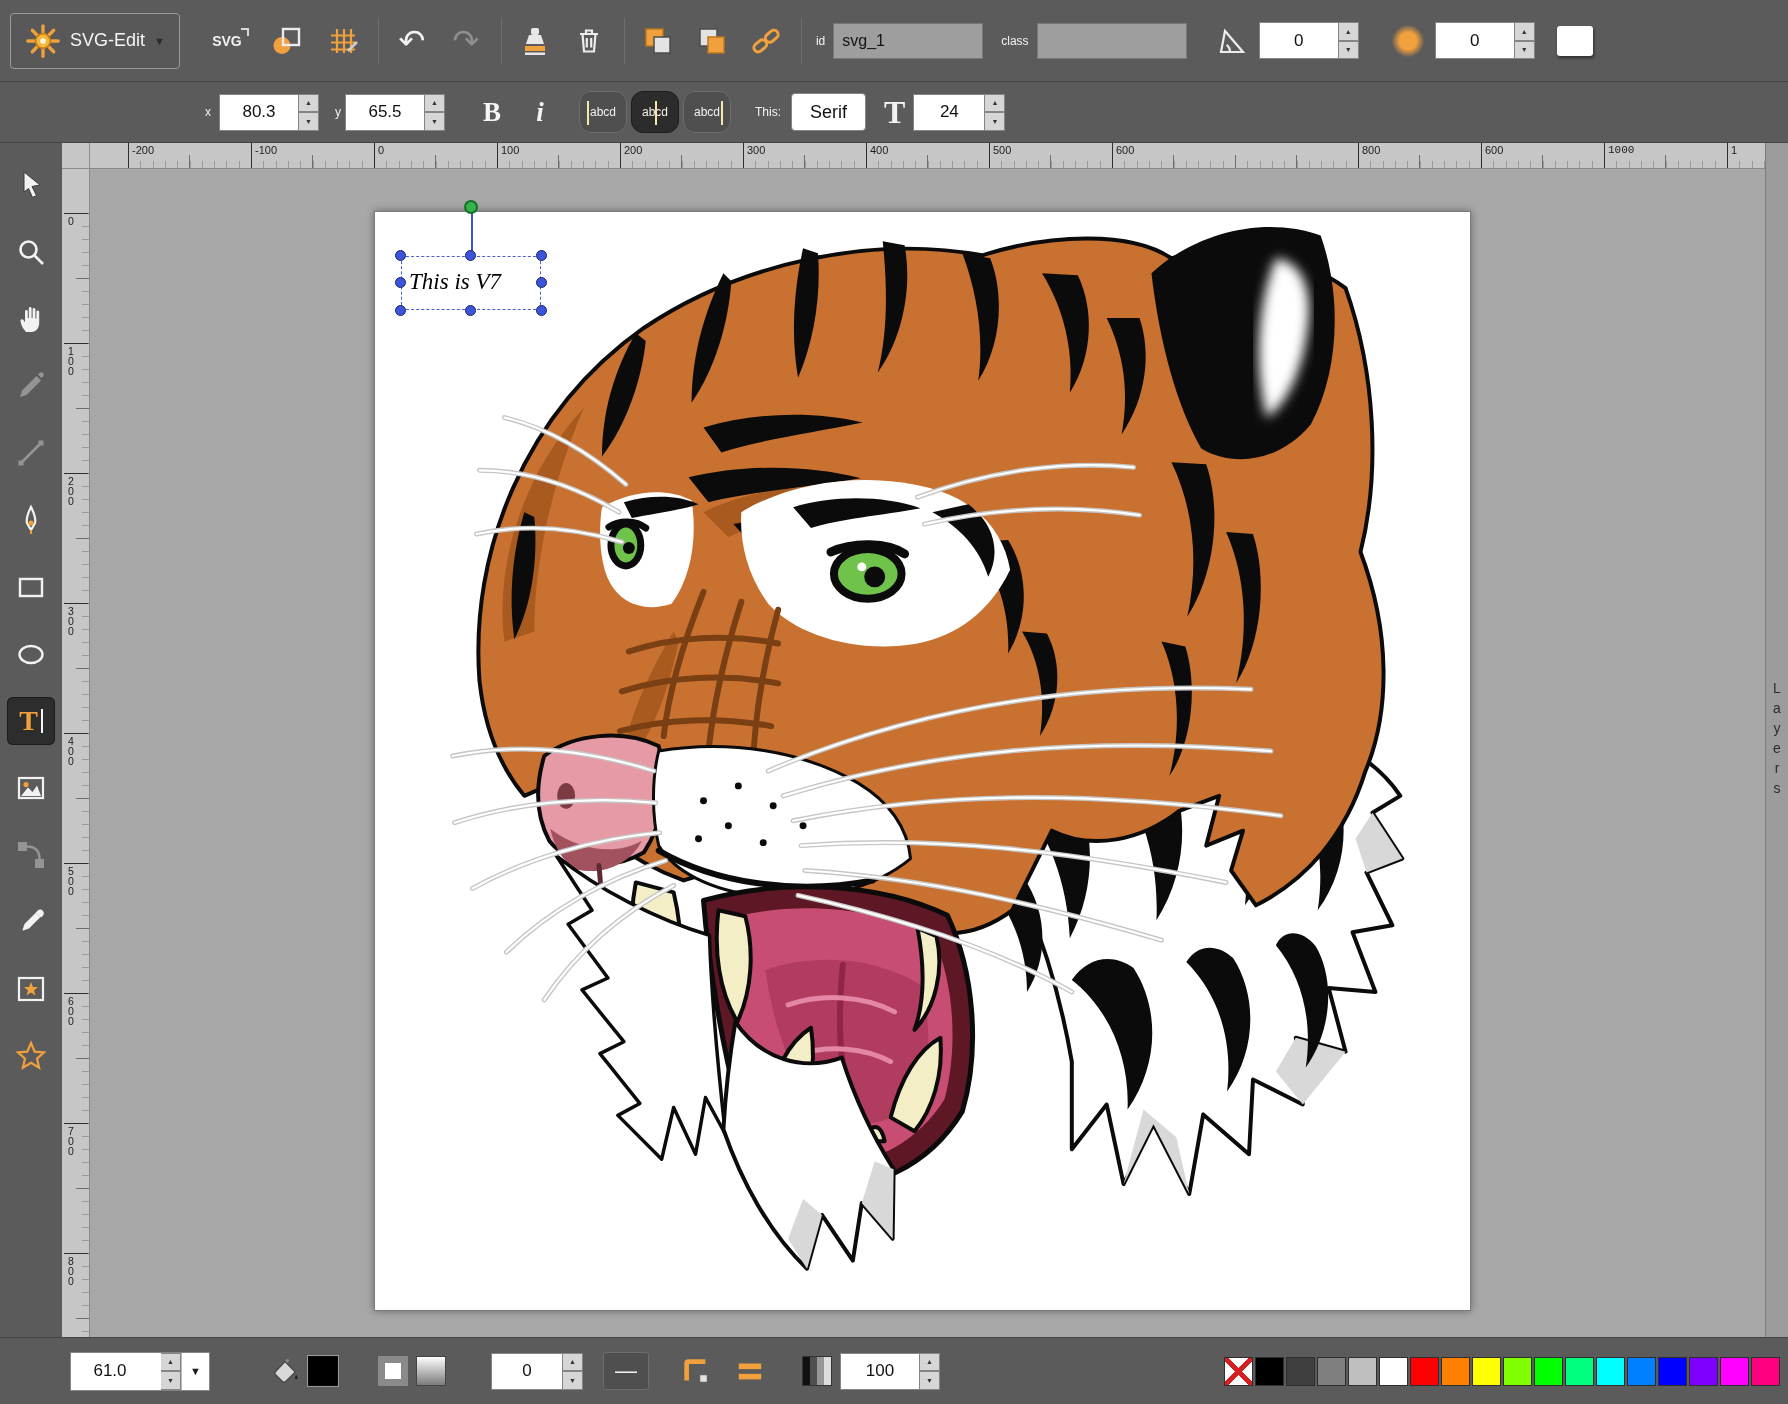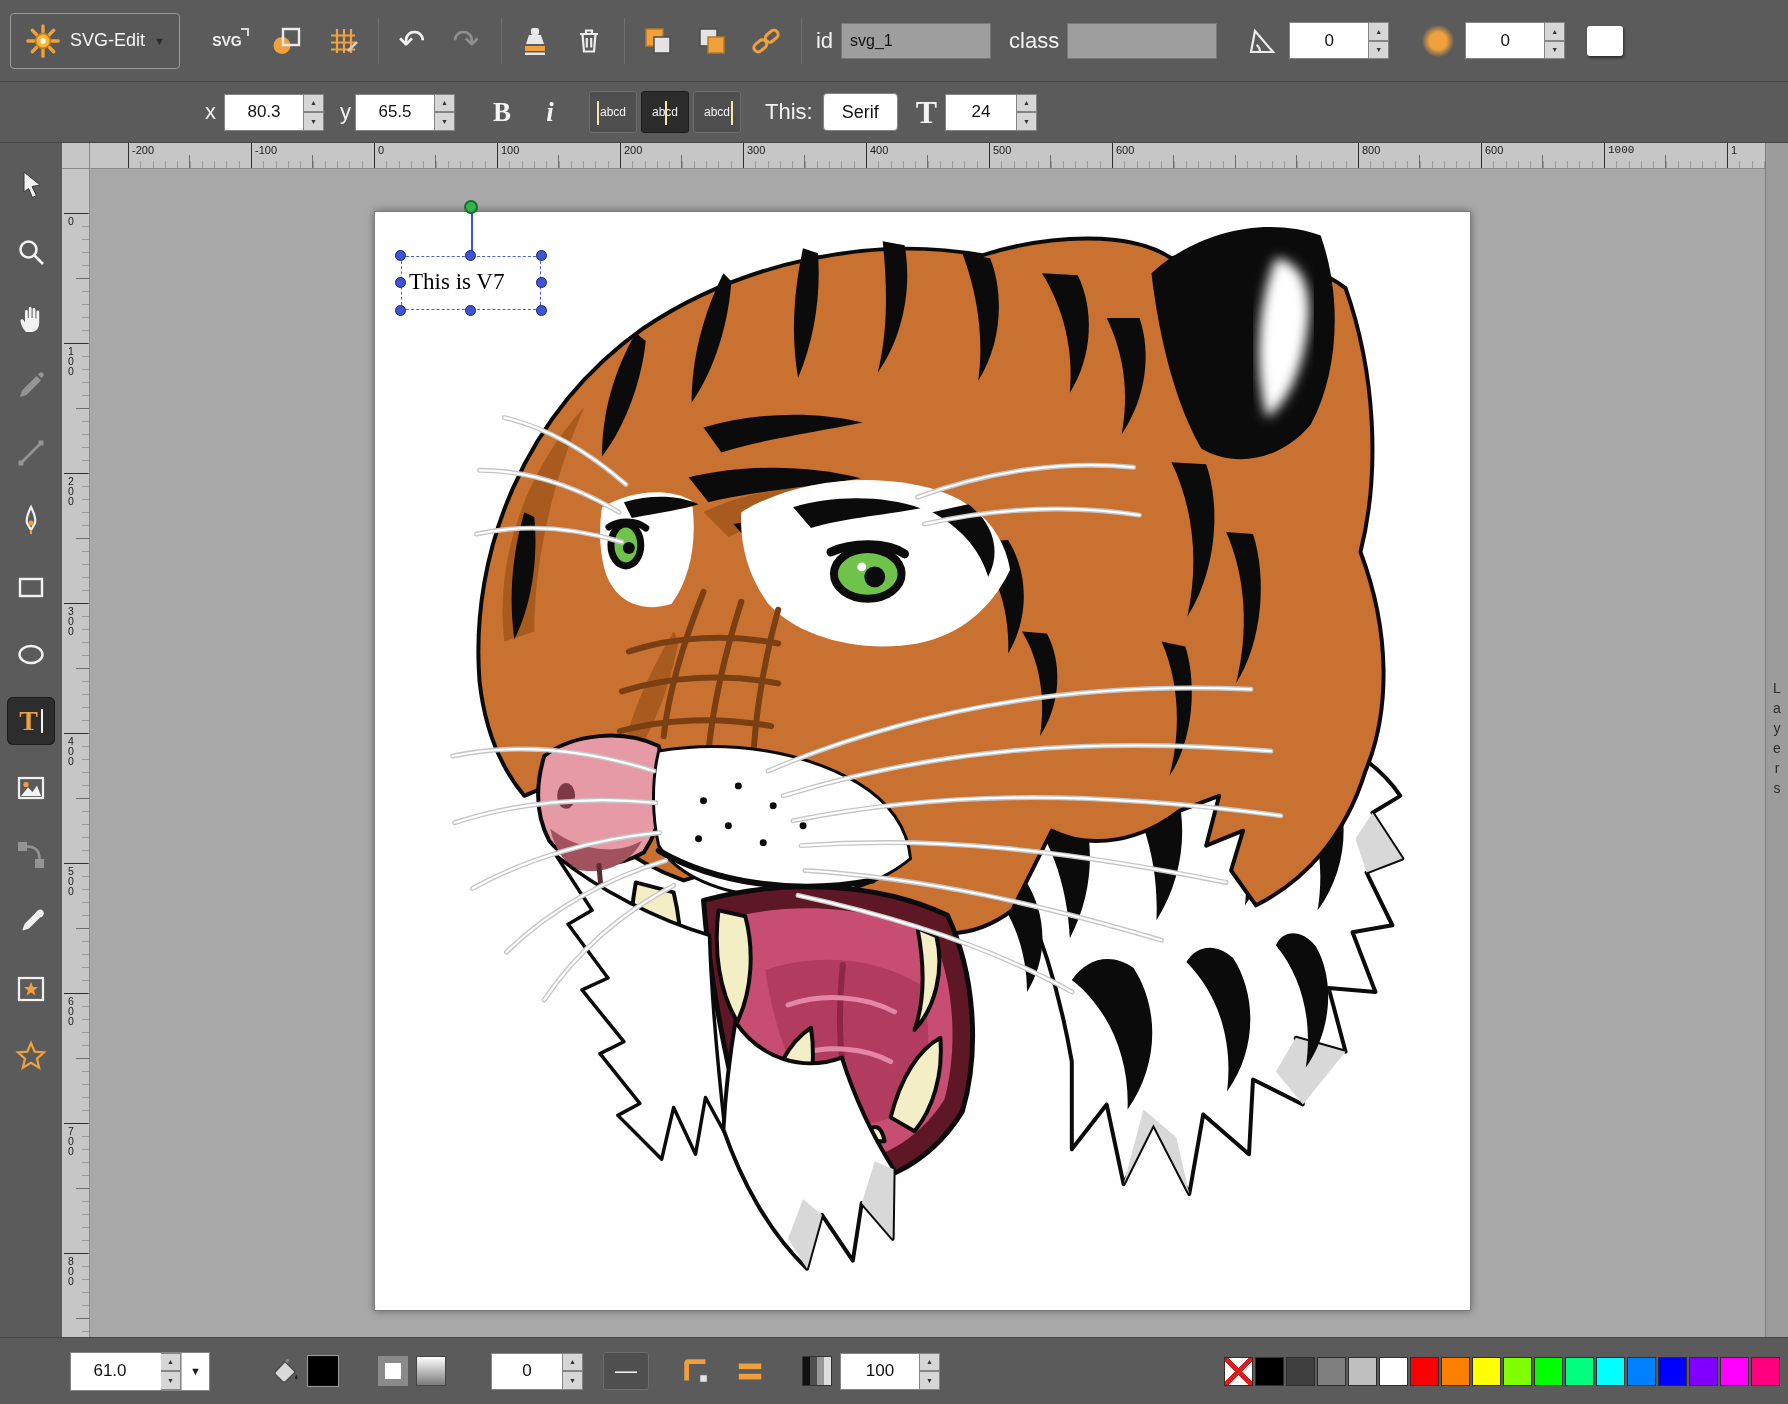--- a/index.html
+++ b/index.html
@@ -6,21 +6,21 @@
   html,body{width:1788px;height:1404px;}
   body{font-family:"Liberation Sans",sans-serif;background:#a8a8a8;position:relative;overflow:hidden;}
 
   
   .topbar{position:absolute;left:0;top:0;width:1788px;height:82px;background:#5b5b5b;border-bottom:1px solid #454545;display:flex;align-items:center;padding:0 10px;}
   .ctxbar{position:absolute;left:0;top:82px;width:1788px;height:61px;background:#5b5b5b;border-bottom:1px solid #454545;display:flex;align-items:center;padding-left:205px;}
   .leftbar{position:absolute;left:0;top:143px;width:62px;height:1194px;background:#5b5b5b;display:flex;flex-direction:column;align-items:center;padding-top:18px;gap:19px;}
   .bottombar{position:absolute;left:0;top:1337px;width:1788px;height:67px;background:#5b5b5b;border-top:1px solid #454545;display:flex;align-items:center;}
 
   .sep{width:1px;height:46px;background:#474747;border-right:1px solid #6e6e6e;margin-left:12px;}
-  .bar-lbl{color:#f2f2f2;font-size:22px;}
+  .bar-lbl{color:#f2f2f2;font-size:12px;}
 
   
   .menu-btn{display:flex;align-items:center;gap:9px;border:1px solid #9a9a9a;border-radius:4px;height:56px;padding:0 14px;color:#f5f5f5;font-size:18px;cursor:pointer;background:#585858;}
   .menu-btn .caret{font-size:11px;color:#2b2b2b;}
   .logo{width:36px;height:36px;}
 
   .tbtn{width:46px;height:46px;display:flex;align-items:center;justify-content:center;border-radius:4px;cursor:pointer;flex:none;}
   .tbtn svg{width:34px;height:34px;display:block;}
   .white-glyph{font-size:32px;color:#f2f2f2;line-height:1;}
   .gray-glyph{font-size:32px;color:#8f8f8f;line-height:1;}
@@ -34,21 +34,21 @@
   .spinner{display:flex;flex-direction:column;width:20px;height:37px;}
   .spinner button{flex:1;font-size:7px;line-height:5px;background:#d6d6d6;border:1px solid #858585;border-left:none;color:#333;padding:0;cursor:pointer;}
 
   .blur-icon{width:32px;height:32px;background:radial-gradient(circle,#f0a03c 0 38%,rgba(240,160,60,0) 72%);}
   .bg-swatch{width:36px;height:30px;background:#fff;border-radius:3px;box-shadow:1px 2px 3px rgba(0,0,0,.5);}
 
   
   .style-btn{background:transparent;border:none;color:#f5f5f5;width:42px;height:42px;cursor:pointer;}
   .bold-b{font-family:"Liberation Serif",serif;font-weight:bold;font-size:27px;}
   .italic-i{font-family:"Liberation Serif",serif;font-style:italic;font-weight:bold;font-size:27px;}
-  .anchor{position:relative;width:48px;height:42px;background:#4f4f4f;border:1px solid #6d6d6d;border-radius:3px;color:#f0f0f0;font-size:12px;display:flex;align-items:center;justify-content:center;cursor:pointer;}
+  .anchor{position:relative;width:48px;height:42px;background:#4f4f4f;border:1px solid #6d6d6d;border-radius:12px;color:#f0f0f0;font-size:12px;display:flex;align-items:center;justify-content:center;cursor:pointer;}
   .anchor.sel{background:#2c2c2c;border-color:#1d1d1d;}
   .anchor .bar{position:absolute;top:9px;width:2px;height:24px;background:#f6e6a8;}
   .a-start .bar{left:7px;} .a-mid .bar{left:50%;} .a-end .bar{right:7px;}
   .font-btn{background:#fff;color:#111;border:1px solid #858585;border-radius:4px;height:38px;padding:0 18px;font-size:18px;cursor:pointer;}
   .size-glyph{font-family:"Liberation Serif",serif;font-weight:bold;font-size:32px;color:#f2f2f2;}
 
   
   .tool{width:48px;height:48px;border-radius:6px;display:flex;align-items:center;justify-content:center;cursor:pointer;flex:none;}
   .tool svg{width:32px;height:32px;display:block;}
   .tool.sel{background:#2d2d2d;box-shadow:inset 0 0 0 1px #1c1c1c;}
@@ -66,21 +66,21 @@
   .h-labels,.v-labels{position:absolute;inset:0;}
   .h-tick{position:absolute;top:0;height:100%;border-left:1px solid #2e2e2e;padding:1px 0 0 3px;font-size:11px;color:#1c1c1c;}
   .v-tick{position:absolute;left:2px;width:24px;border-top:1px solid #2e2e2e;padding:2px 0 0 4px;font-size:10.5px;line-height:10px;color:#1c1c1c;white-space:pre;}
 
   
   .workspace{position:absolute;left:90px;top:169px;width:1675px;height:1168px;background:#a8a8a8;overflow:hidden;}
   .canvas-page{position:absolute;left:284px;top:42px;width:1097px;height:1100px;background:#fff;border:1px solid #7b7b7b;box-shadow:0 0 8px rgba(0,0,0,.4);}
   .canvas-page > svg{position:absolute;inset:0;width:100%;height:100%;}
 
   
-  .text-sel{position:absolute;left:26px;top:44px;width:140px;height:54px;}
+  .text-sel{position:absolute;left:26px;top:44px;width:140px;height:54px;font-style:italic;}
   .sel-rect{position:absolute;inset:0;border:1.6px dashed #4a5fd0;}
   .sel-text{position:absolute;inset:0;font-family:"Liberation Serif",serif;font-size:23px;color:#000;line-height:52px;padding-left:8px;white-space:nowrap;}
   .handle{position:absolute;width:11px;height:11px;border-radius:50%;background:#3c55d8;border:1px solid #18246f;}
   .h-nw{left:-6px;top:-6px;} .h-n{left:50%;margin-left:-6px;top:-6px;} .h-ne{right:-6px;top:-6px;}
   .h-w{left:-6px;top:50%;margin-top:-6px;} .h-e{right:-6px;top:50%;margin-top:-6px;}
   .h-sw{left:-6px;bottom:-6px;} .h-s{left:50%;margin-left:-6px;bottom:-6px;} .h-se{right:-6px;bottom:-6px;}
   .rot-line{position:absolute;left:50%;top:-47px;width:2px;height:47px;background:#3c55d8;}
   .rot-grip{position:absolute;left:50%;top:-56px;transform:translateX(-50%);width:14px;height:14px;border-radius:50%;background:#35b24a;border:2px solid #176e27;}
 
   

